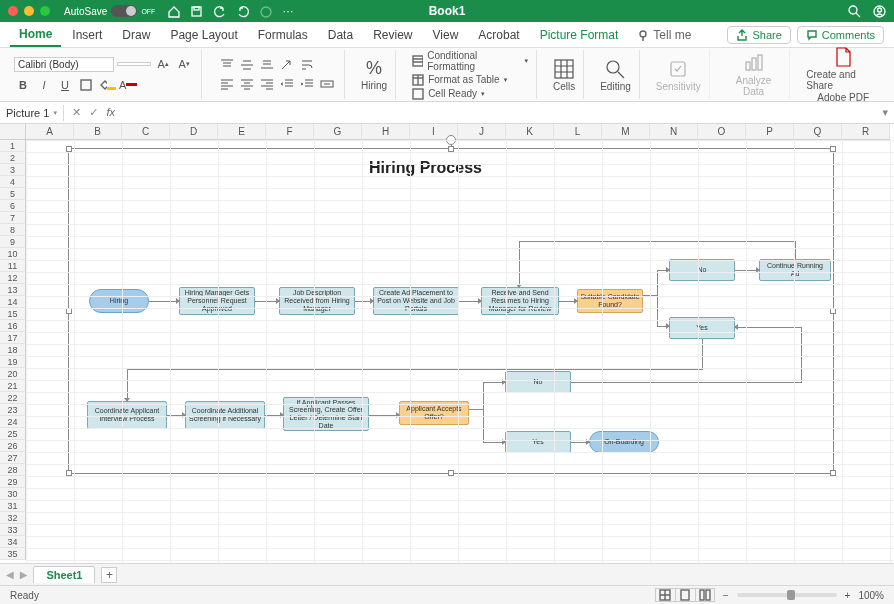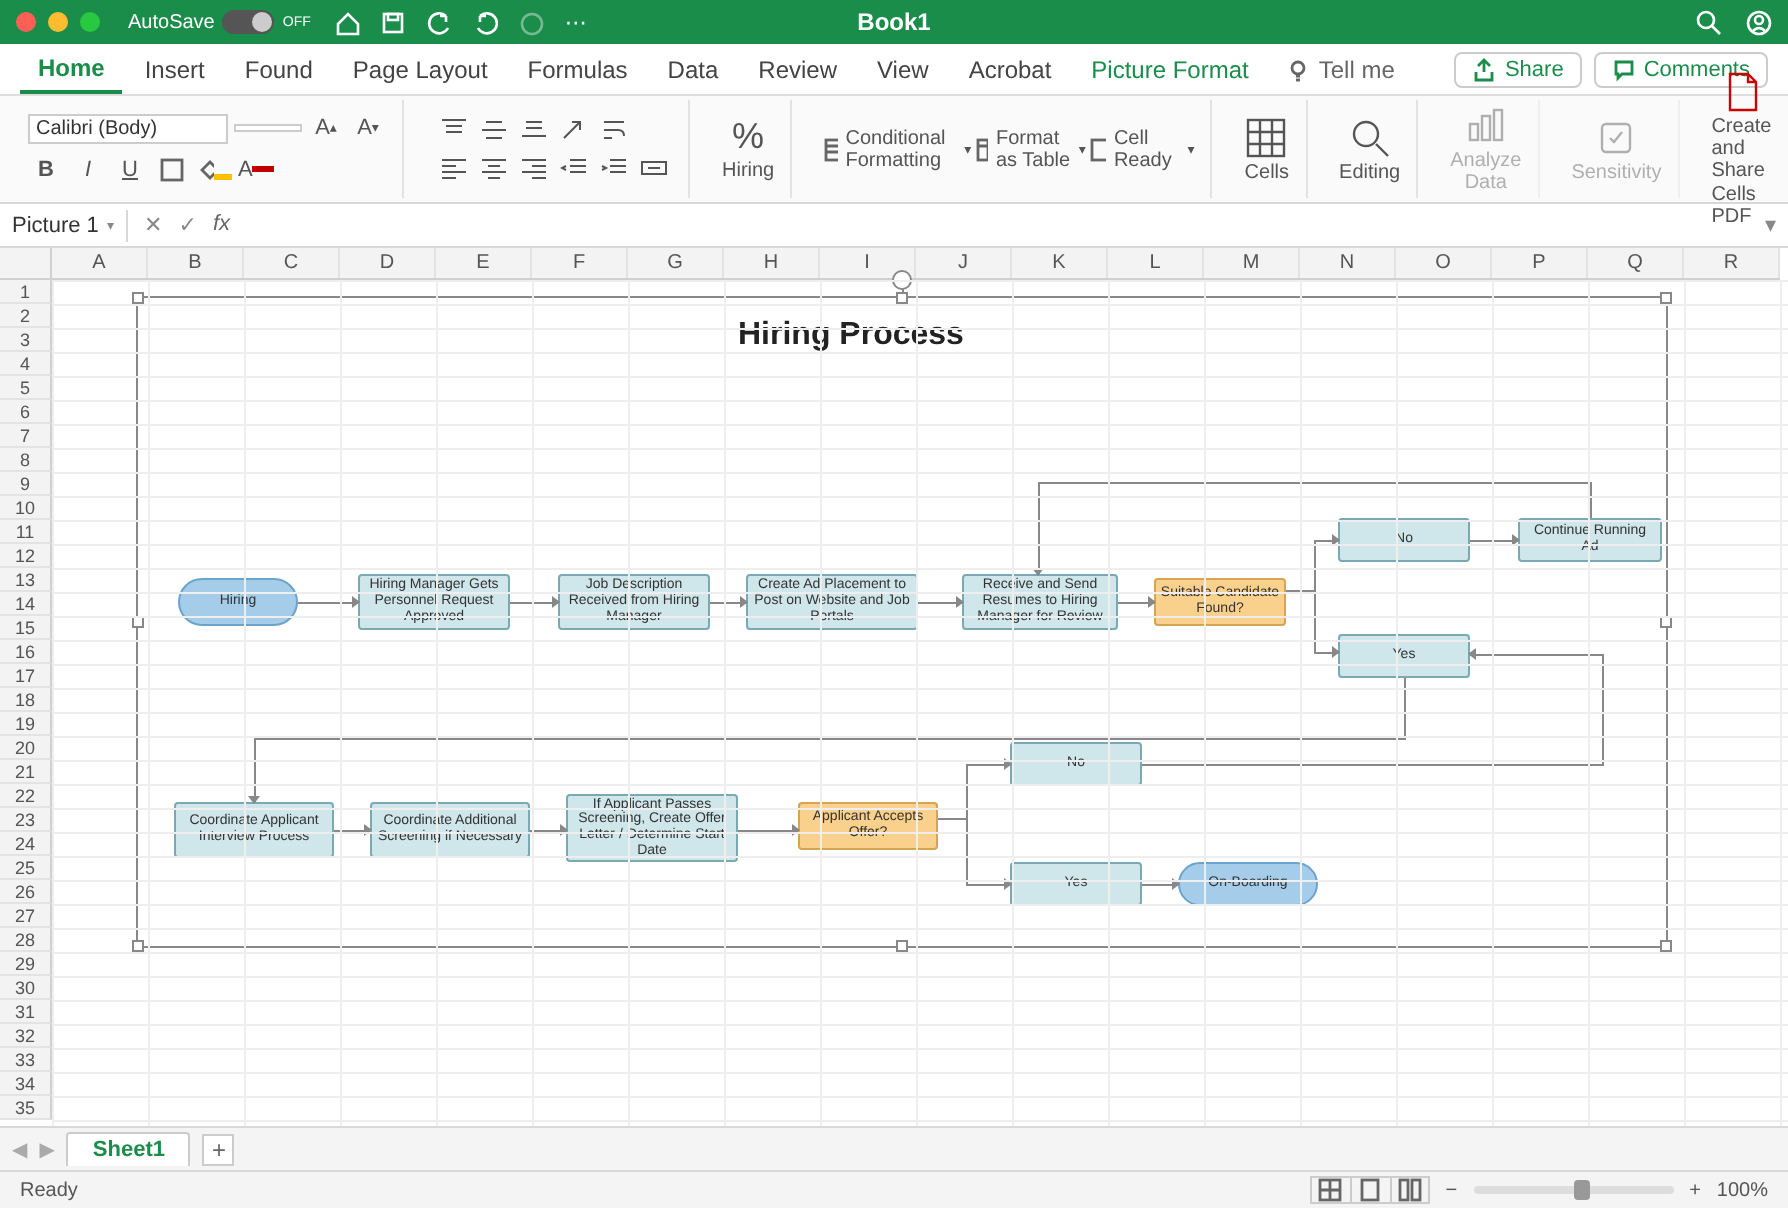--- a/index.html
+++ b/index.html
@@ -42,21 +42,21 @@
 .font-sel { border:1px solid #ccc; font-size:10px; padding:1px 3px; background:#fff; }
 .fname { width:100px; } .fsize { width:34px; }
 .fbtn { width:18px; height:18px; display:flex; align-items:center; justify-content:center; font-size:11px; color:#555; border-radius:2px; }
 .align-group, .num-group { display:flex; flex-direction:column; gap:3px; }
 .align-row { display:flex; gap:2px; }
 .abtn { width:18px; height:16px; display:flex; align-items:center; justify-content:center; }
 .abtn svg { width:14px; height:12px; stroke:#555; fill:none; }
 .big-group { display:flex; flex-direction:column; align-items:center; font-size:10px; gap:1px; color:#555; }
 .big-group svg { width:22px; height:22px; stroke:#555; fill:none; stroke-width:1.2; }
 .disabled { opacity: 0.45; }
-.cond-col { display:flex; flex-direction:row; gap:2px; font-size:10px; color:#555; }
+.cond-col { display:flex; flex-direction:column; gap:2px; font-size:10px; color:#555; }
 .cond-col div { display:flex; align-items:center; gap:4px; }
 .pct-big { font-size:18px; color:#555; }
 
 
 .fbar { height:22px; background:#fff; border-bottom:1px solid #d8d8d8; display:flex; align-items:center; }
 .namebox { width:64px; border-right:1px solid #d8d8d8; padding:2px 6px; font-size:11px; display:flex; align-items:center; justify-content:space-between; }
 .fx-icons { display:flex; gap:8px; padding:0 8px; color:#888; }
 .fx { font-style:italic; color:#666; }
 .expand { margin-left:auto; padding:0 6px; color:#888; }
 
@@ -147,21 +147,21 @@
         <circle cx="6.5" cy="6.5" r="5.5"></circle>
         <circle cx="6.5" cy="5" r="2"></circle>
         <path d="M3 11 Q6.5 7 10 11"></path>
       </svg>
   </div>
 </div>
 
 <div class="tabs">
   <div class="tab active">Home</div>
   <div class="tab">Insert</div>
-  <div class="tab">Found</div>
+  <div class="tab">Draw</div>
   <div class="tab">Page Layout</div>
   <div class="tab">Formulas</div>
   <div class="tab">Data</div>
   <div class="tab">Review</div>
   <div class="tab">View</div>
   <div class="tab">Acrobat</div>
   <div class="tab pf">Picture Format</div>
   <div class="tellme">
     <svg class="i">
         <circle cx="6" cy="5" r="3"></circle>
@@ -324,43 +324,43 @@
       <svg>
           <circle cx="9" cy="9" r="6"></circle>
           <path d="M14 14 L20 20"></path>
         </svg>
       <span>Editing</span>
     </div>
   </div>
   <div class="group disabled">
     <div class="big-group">
       <svg>
+          <rect x="4" y="4" width="14" height="14" rx="2"></rect>
+          <path d="M8 11 L10 13 L14 8"></path>
+        </svg>
+      <span>Sensitivity</span>
+    </div>
+  </div>
+  <div class="group disabled">
+    <div class="big-group">
+      <svg>
           <rect x="3" y="10" width="4" height="8"></rect>
           <rect x="9" y="6" width="4" height="12"></rect>
           <rect x="15" y="3" width="4" height="15"></rect>
         </svg>
       <span style="white-space:pre-line;text-align:center">Analyze Data</span>
-    </div>
-  </div>
-  <div class="group disabled">
-    <div class="big-group">
-      <svg>
-          <rect x="4" y="4" width="14" height="14" rx="2"></rect>
-          <path d="M8 11 L10 13 L14 8"></path>
-        </svg>
-      <span>Sensitivity</span>
     </div>
   </div>
   <div class="group">
     <div class="big-group">
       <svg style="stroke:#c00">
           <path d="M5 2 H14 L18 6 V20 H5 Z M14 2 V6 H18"></path>
         </svg>
       <span>Create and Share</span>
-      <span>Cells PDF</span>
+      <span>Adobe PDF</span>
     </div>
   </div>
 </div>
 
 <div class="fbar">
   <div class="namebox">
     <span>Picture 1</span>
     <span style="font-size:7px;color:#888">▾</span>
   </div>
   <div class="fx-icons">

